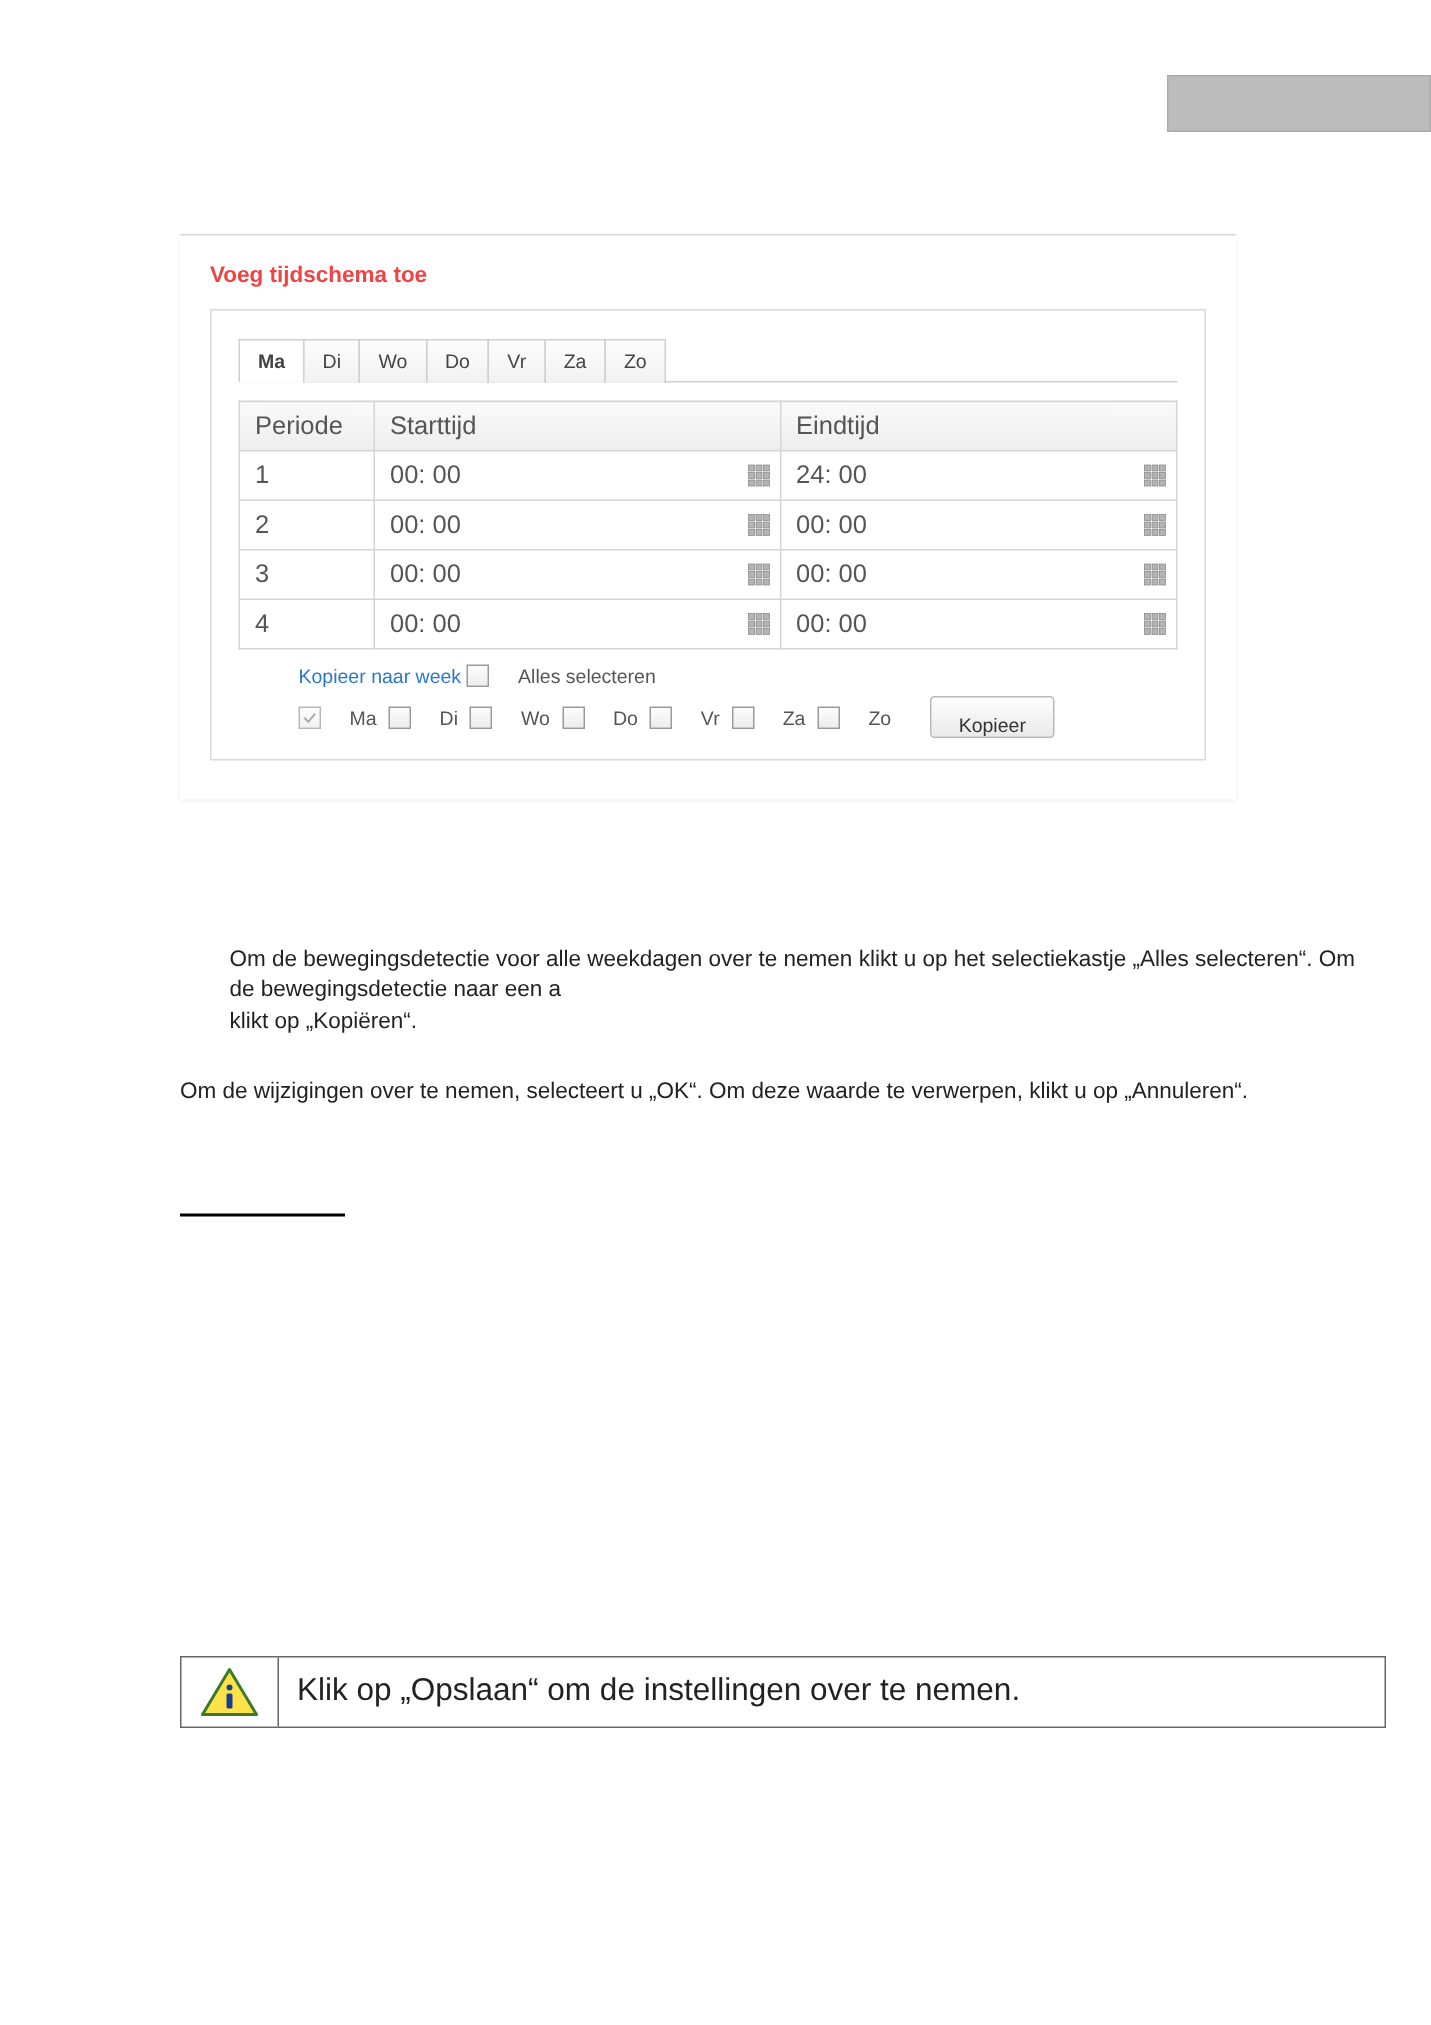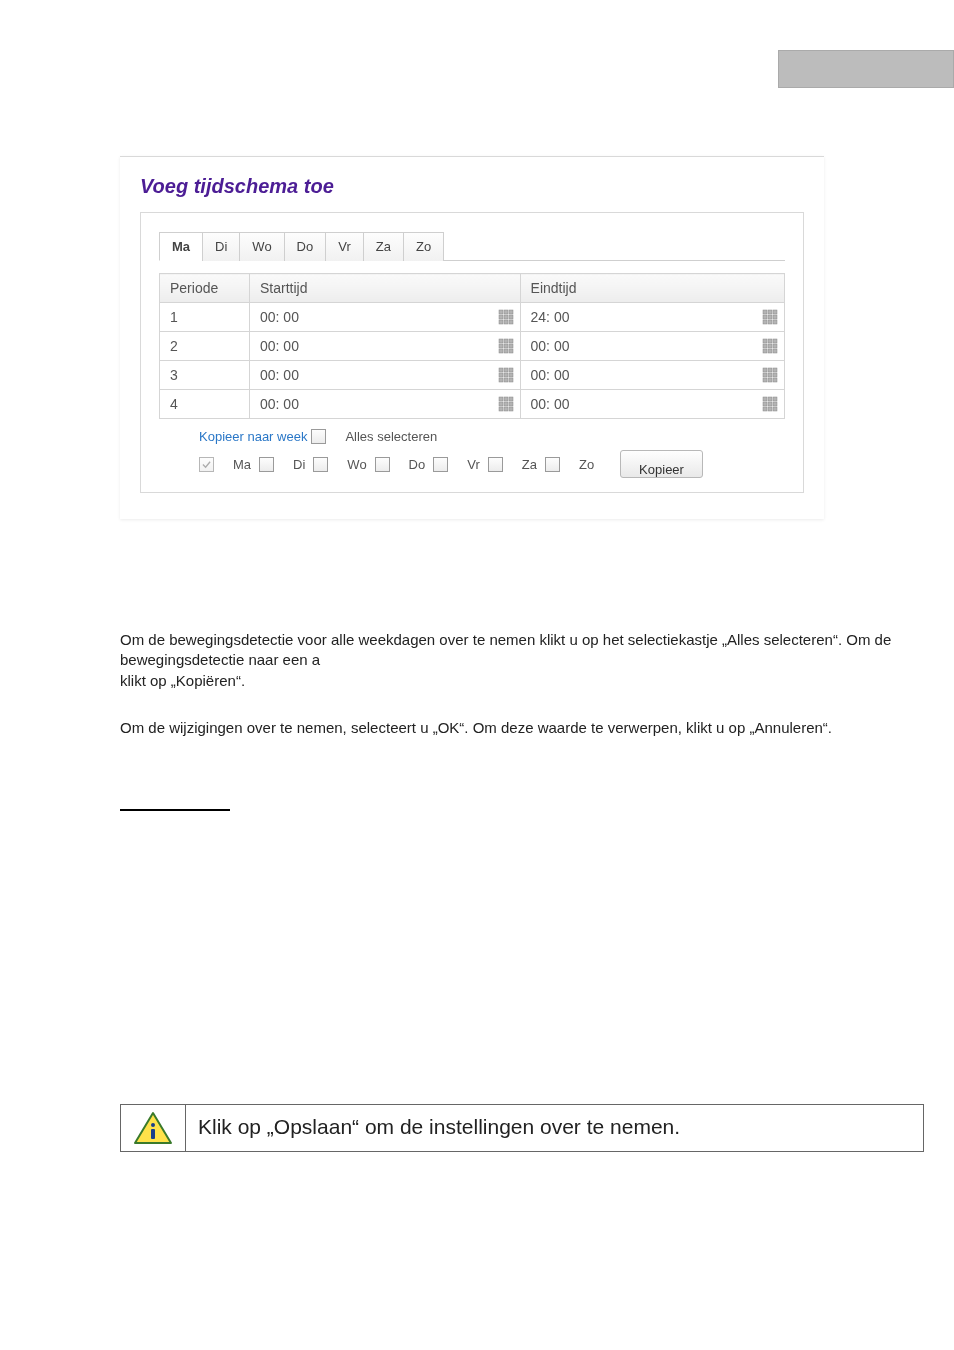--- a/index.html
+++ b/index.html
@@ -30,24 +30,23 @@
     left: 120px;
     top: 156px;
     width: 704px;
     border-top: 1px solid #d9d9d9;
     background: #fff;
     box-shadow: 0 1px 3px rgba(0,0,0,0.08);
     padding-bottom: 10px;
   }
   .dialog-title {
     font-weight: bold;
-    color: #4c1d95;
-    font-size: 20px;
+    color: #ef4444;
+    font-size: 15px;
     padding: 18px 0 14px 20px;
-    font-style: italic;
   }
   .inner {
     border: 1px solid #d9d9d9;
     margin: 0 20px 16px 20px;
     padding: 18px 18px 14px 18px;
   }
   .tabs {
     display: flex;
     gap: 0;
     border-bottom: 1px solid #cfcfcf;
@@ -66,21 +65,21 @@
     top: 1px;
   }
   .tab.active {
     background: #fff;
     font-weight: bold;
     border-bottom: 1px solid #fff;
   }
   table.schedule {
     width: 100%;
     border-collapse: collapse;
-    font-size: 14px;
+    font-size: 17px;
   }
   table.schedule th {
     text-align: left;
     background: linear-gradient(#fafafa,#ededed);
     border: 1px solid #d5d5d5;
     padding: 6px 10px;
     color: #555;
     font-weight: normal;
   }
   table.schedule td {
@@ -399,21 +398,21 @@
           </span>
         <span style="width:14px"></span>
         <span class="btn">
             <span>Kopieer</span>
           </span>
       </div>
     </div>
 
   </div>
 
-  <div class="body-text para1" style="white-space:pre-line;">Om de bewegingsdetectie voor alle weekdagen over te nemen klikt u op het selectiekastje „Alles selecteren“. Om de bewegingsdetectie naar een a
+  <div class="body-text para1" style="white-space:pre-line;margin-left:33px;">Om de bewegingsdetectie voor alle weekdagen over te nemen klikt u op het selectiekastje „Alles selecteren“. Om de bewegingsdetectie naar een a
 klikt op „Kopiëren“.</div>
   <div class="body-text para2">Om de wijzigingen over te nemen, selecteert u „OK“. Om deze waarde te verwerpen, klikt u op „Annuleren“.</div>
   <div class="underline-slot"></div>
 
   <div class="note-box">
     <div class="note-icon-cell">
       <svg width="40" height="34" viewBox="0 0 40 34">
         <path d="M20 2 L38 32 L2 32 Z" fill="#ffe24a" stroke="#3a7a2b" stroke-width="2" stroke-linejoin="round"></path>
         <circle cx="20" cy="14" r="2" fill="#1a3f8a"></circle>
         <rect x="18" y="18" width="4" height="10" rx="1" fill="#1a3f8a"></rect>

